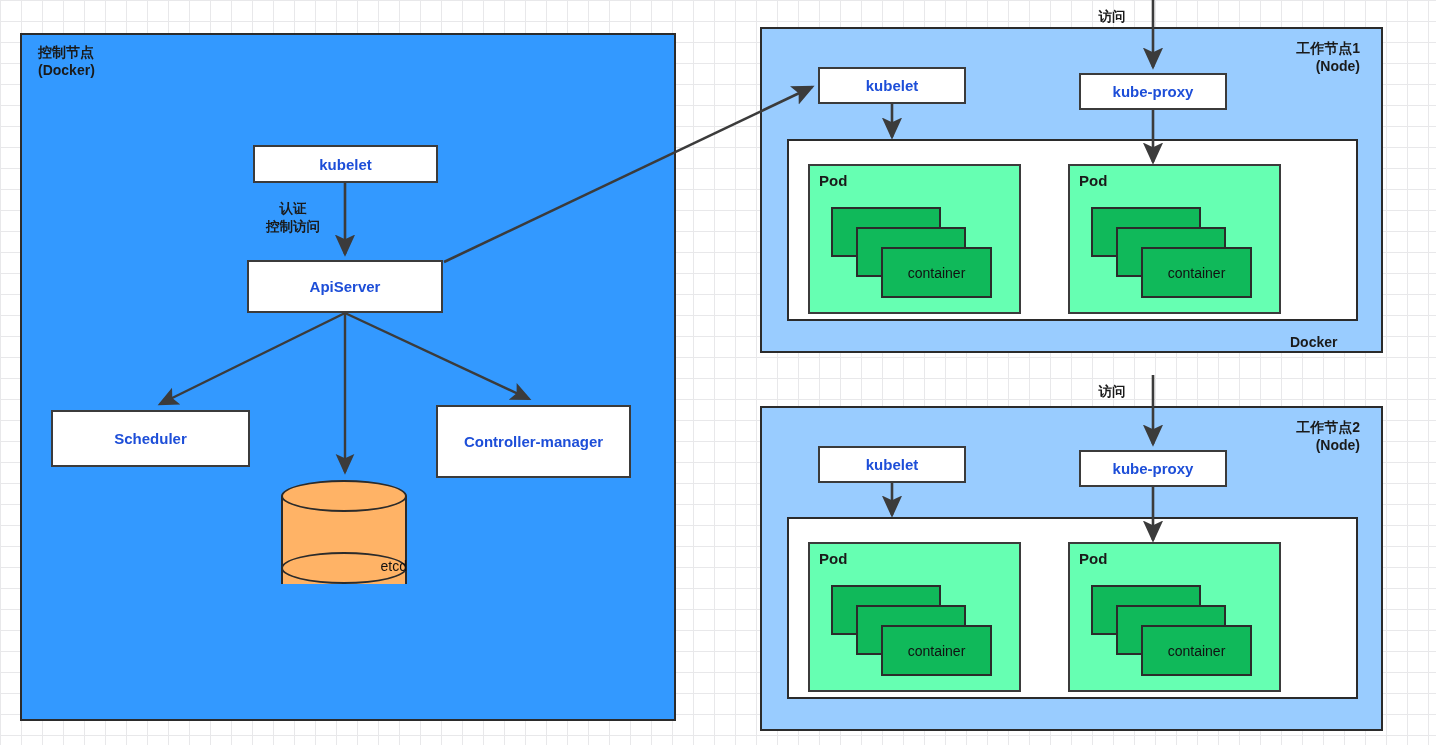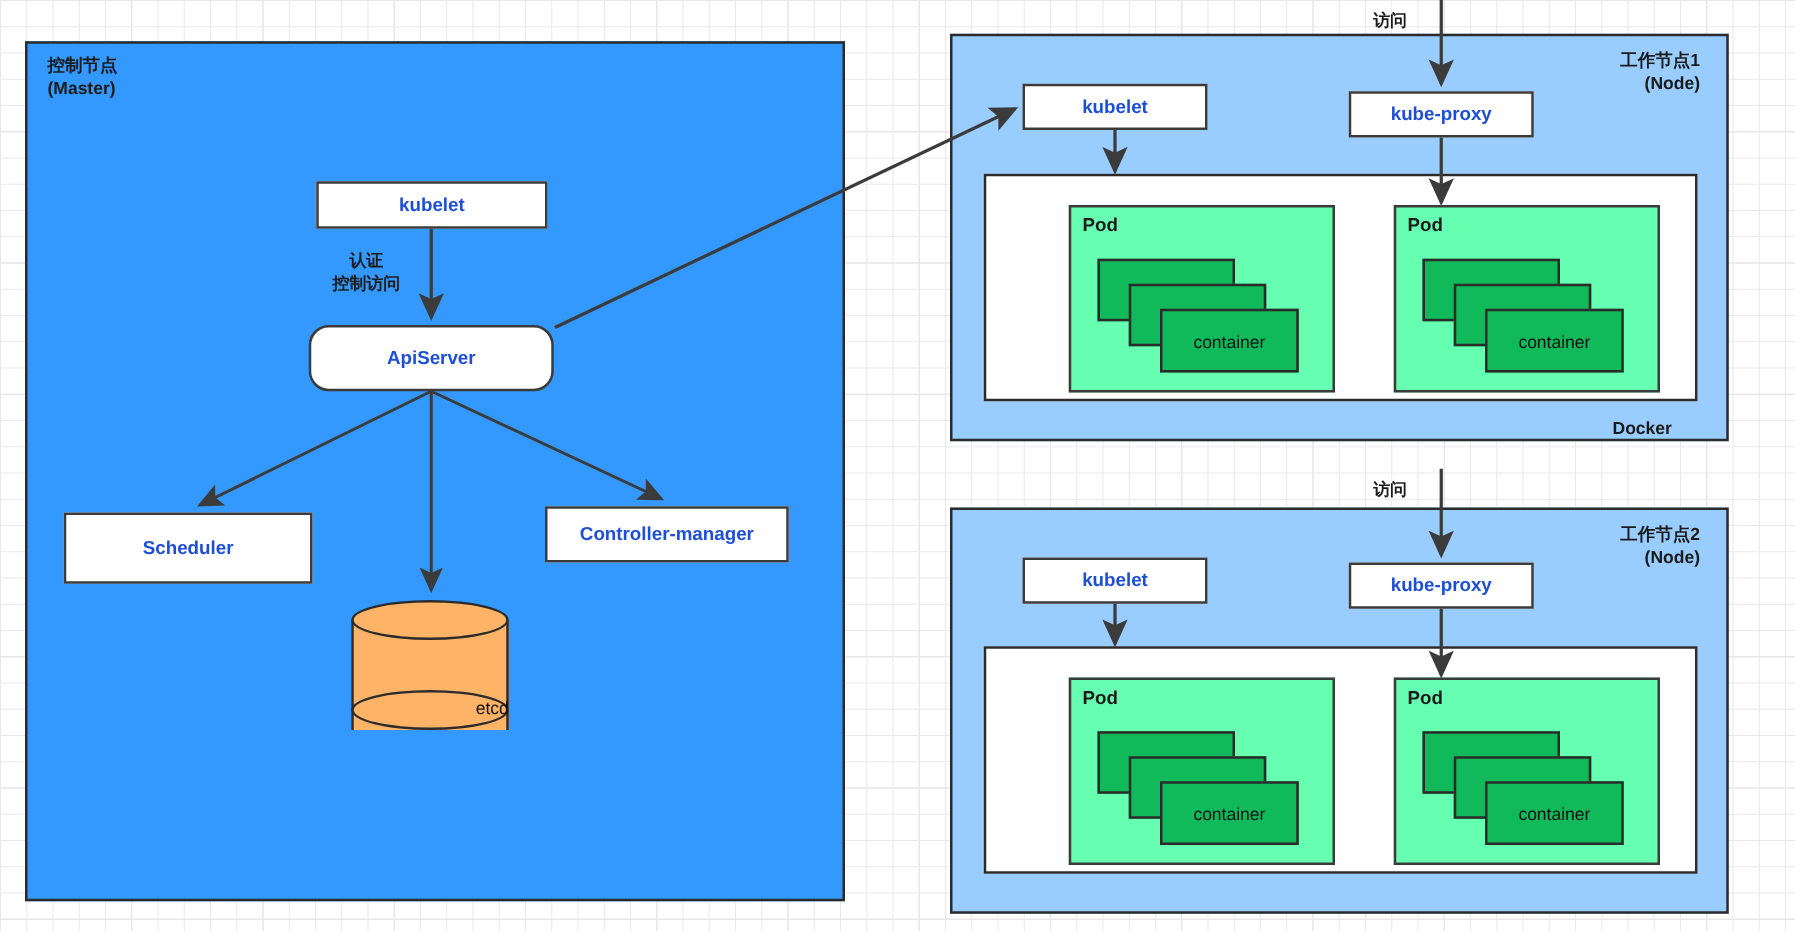--- a/index.html
+++ b/index.html
@@ -49,21 +49,20 @@
     font-weight: bold;
     font-size: 15px;
     color: #1d4ed8;
     white-space: nowrap;
   }
 
   
   .pod-box {
     background: #66ffb2;
     border: 2px solid #3b3b3b;
-    margin-left: 47px;
   }
   .pod-label {
     position: absolute;
     left: 9px;
     top: 6px;
     font-weight: bold;
     font-size: 15px;
     color: #1a1a1a;
   }
   .container-box {
@@ -133,35 +132,35 @@
 </style>
 </head>
 <body>
 
 <div id="canvas">
 
   <div class="abs master-box" style="left:20px; top:33px; width:656px; height:688px;"></div>
 
   <div class="abs region-label" style="left:38px; top:44px; width:200px;">
     <div>控制节点</div>
-    <div>(Master)</div>
+    <div>(Docker)</div>
   </div>
 
   <div class="abs comp-box" style="left:253px; top:145px; width:185px; height:38px;">kubelet</div>
 
   <div class="abs edge-label" style="left:233px; top:200px; width:120px;">
     <div>认证</div>
     <div>控制访问</div>
   </div>
 
-  <div class="abs comp-box" style="left:247px; top:260px; width:196px; height:53px;border-radius:16px;">ApiServer</div>
+  <div class="abs comp-box" style="left:247px; top:260px; width:196px; height:53px;">ApiServer</div>
 
   <div class="abs comp-box" style="left:51px; top:410px; width:199px; height:57px;">Scheduler</div>
 
-  <div class="abs comp-box" style="left:436px; top:405px; width:195px; height:45px;">Controller-manager</div>
+  <div class="abs comp-box" style="left:436px; top:405px; width:195px; height:73px;">Controller-manager</div>
 
   <div class="abs cyl-wrap" style="left:281px; top:480px; width:126px; height:122px;">
     <div class="cyl-body" style="top:16px; height:88px;"></div>
     <div class="cyl-cap" style="top:72px; height:32px;"></div>
     <div class="cyl-cap" style="top:0px; height:32px;"></div>
     <div class="cyl-text" style="top:78px;">etcd</div>
   </div>
 
   <div class="abs node-box" style="left:760px; top:27px; width:623px; height:326px;"></div>
 

